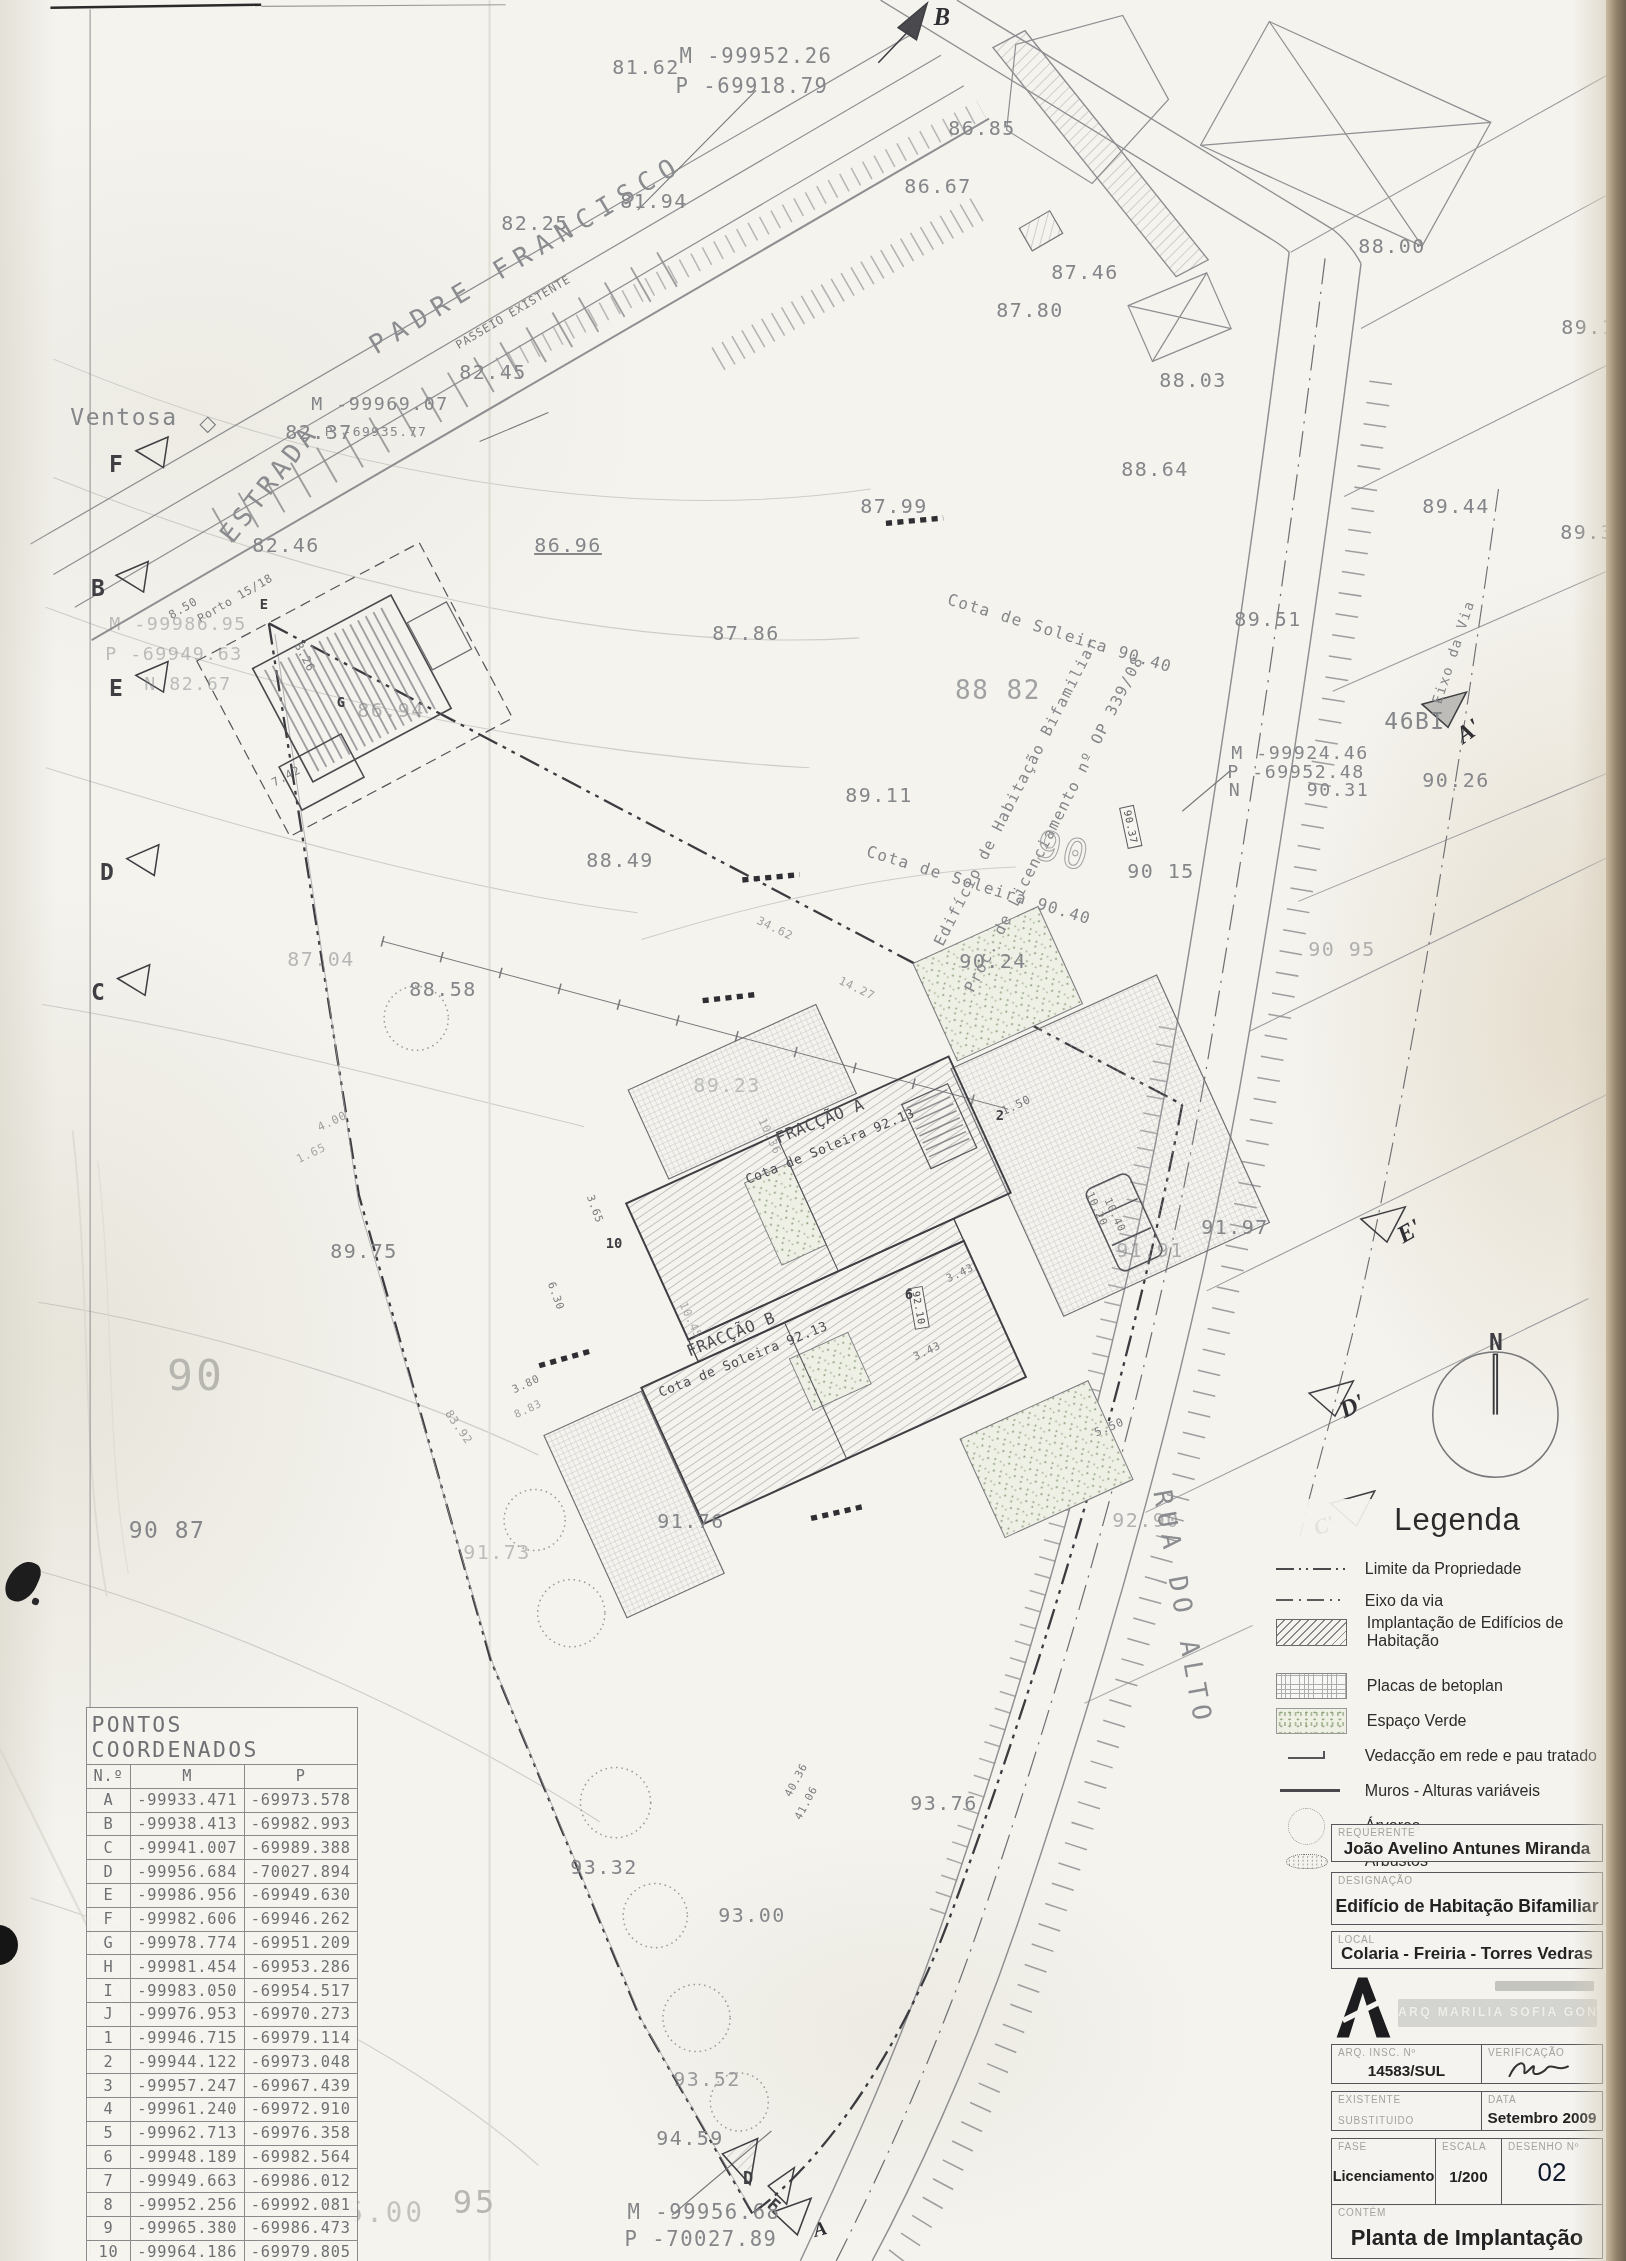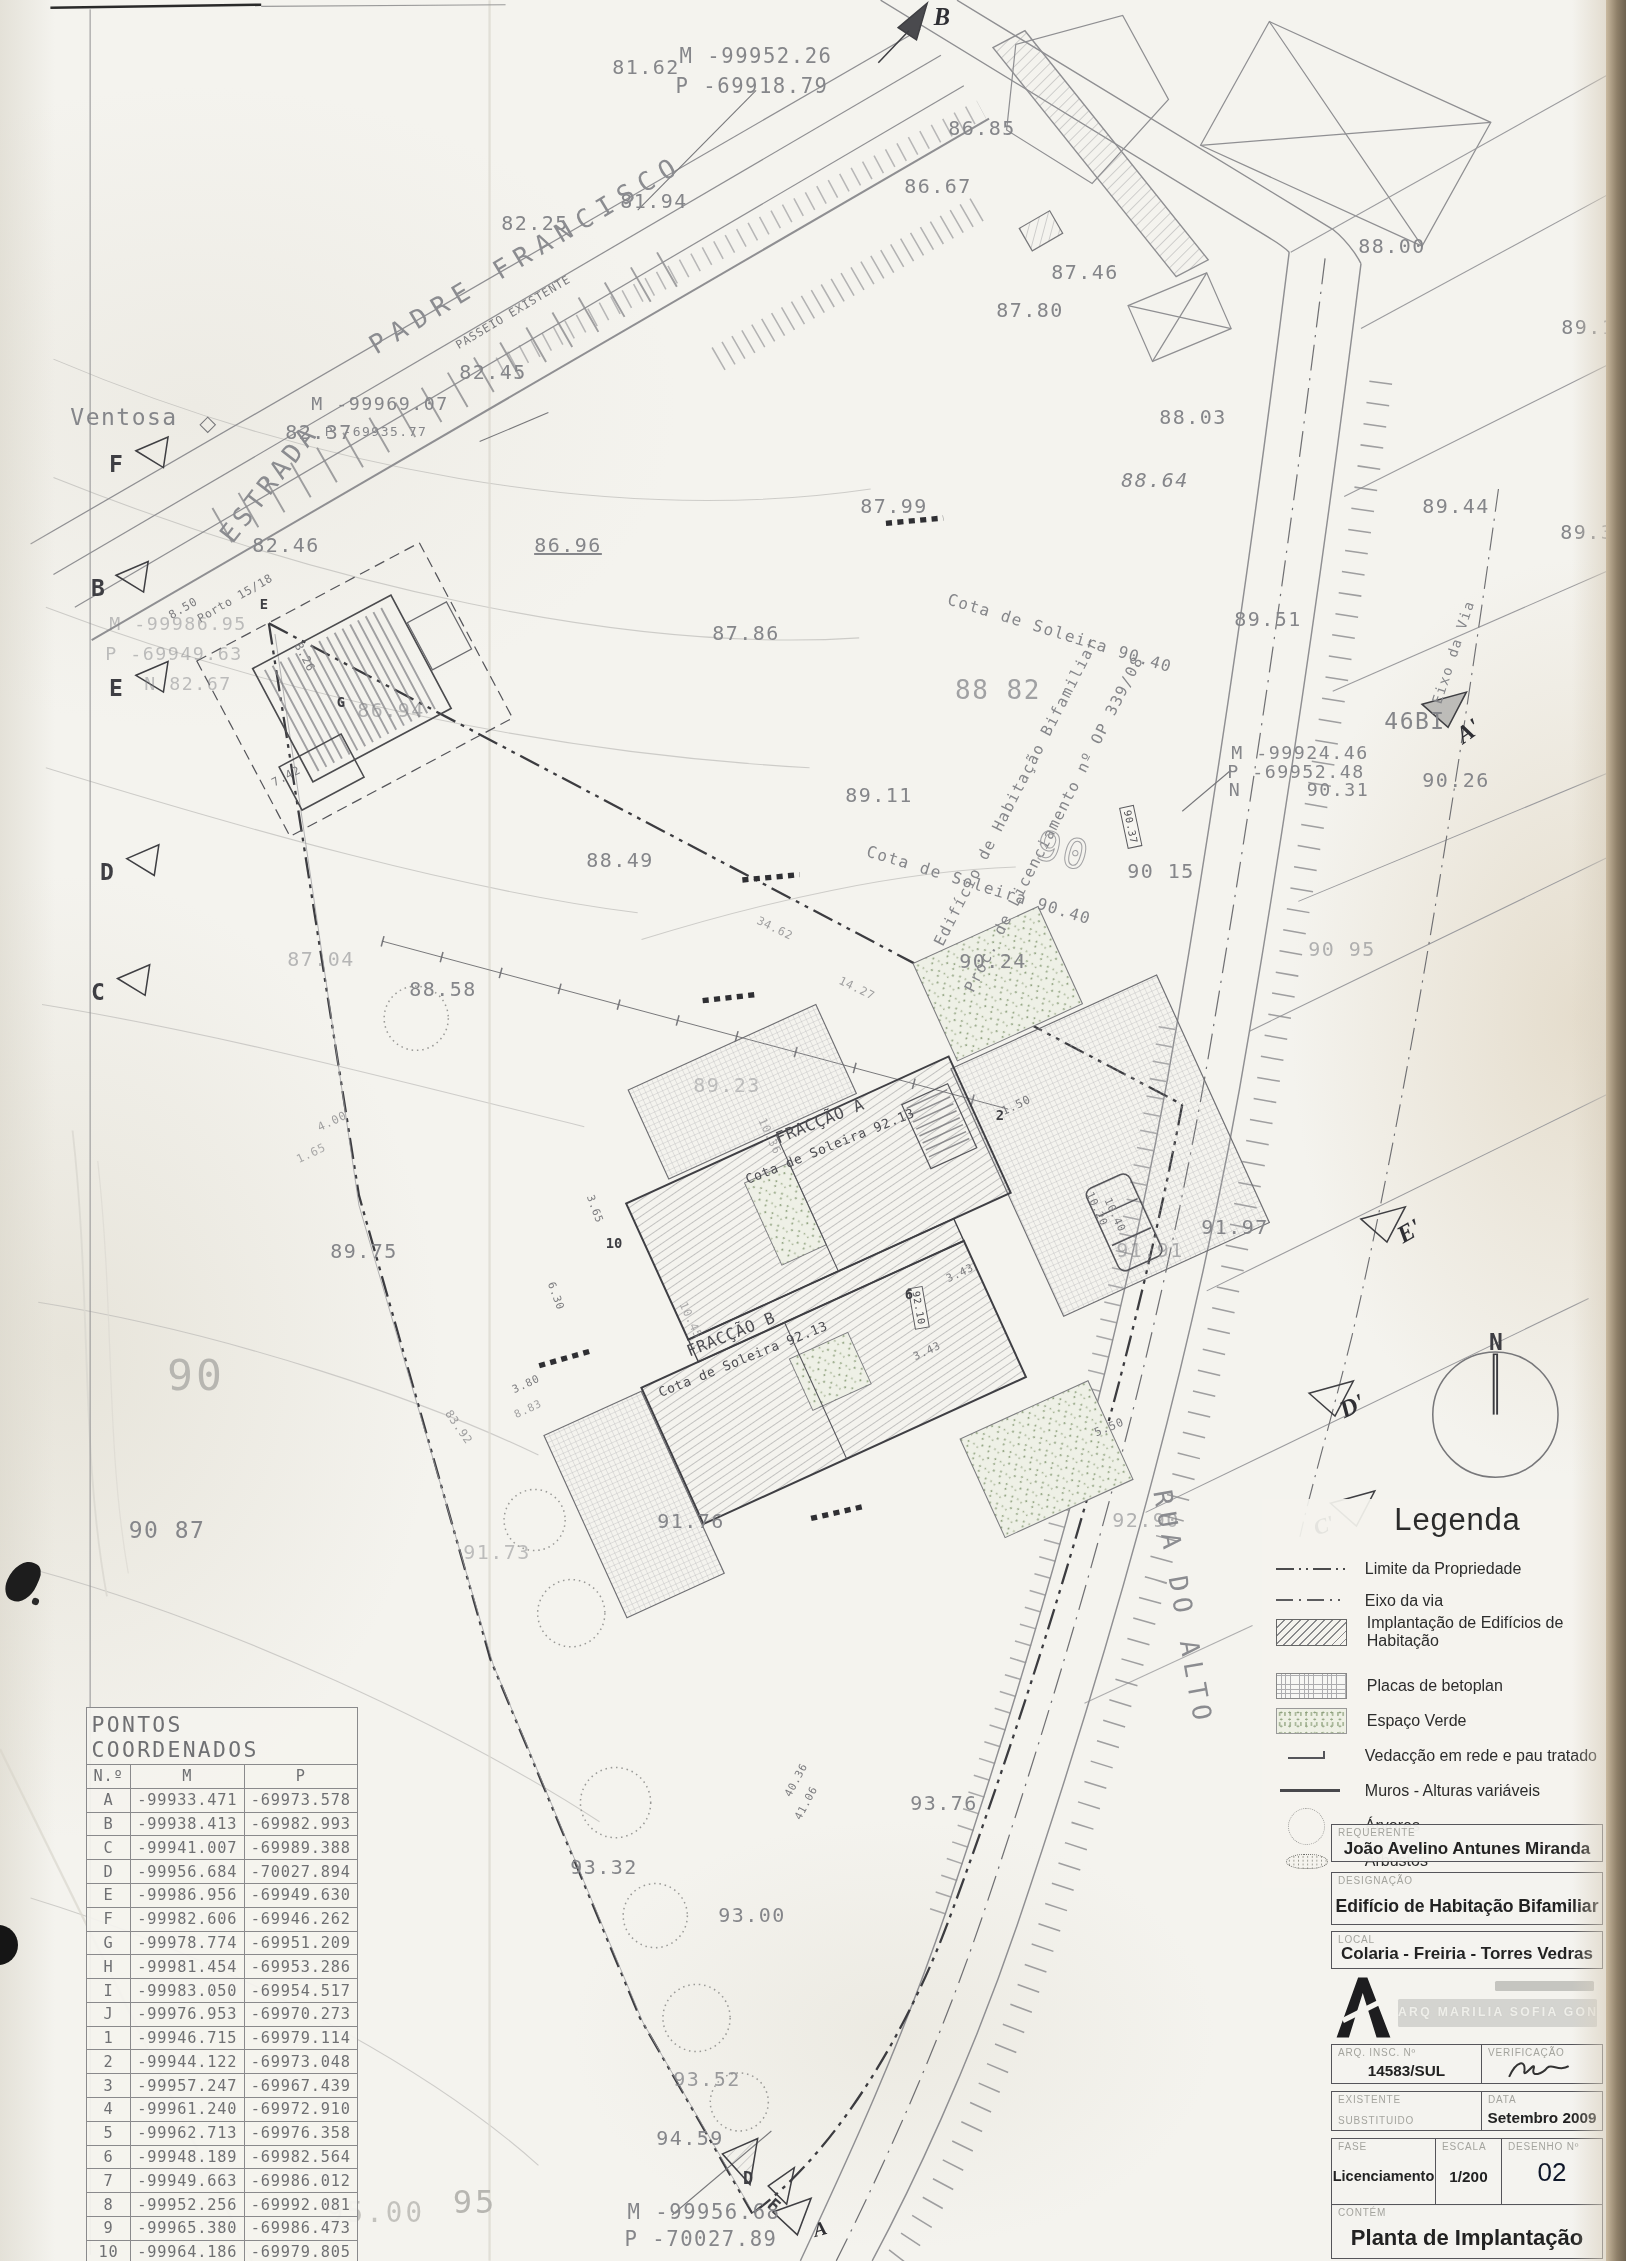--- a/index.html
+++ b/index.html
@@ -269,36 +269,36 @@
 
   <div id="plan-labels">
       <span class="pl svy" style="left: 646px; top: 67px; transform: translate(-50%, -50%) rotate(0deg);">81.62</span>
       <span class="pl svy" style="left: 756px; top: 56px; transform: translate(-50%, -50%) rotate(0deg); font-size: 20.6px;">M -99952.26</span>
       <span class="pl svy" style="left: 752px; top: 86px; transform: translate(-50%, -50%) rotate(0deg); font-size: 20.6px;">P -69918.79</span>
       <span class="pl svy" style="left: 982px; top: 128px; transform: translate(-50%, -50%) rotate(0deg);">86.85</span>
       <span class="pl svy" style="left: 938px; top: 186px; transform: translate(-50%, -50%) rotate(0deg);">86.67</span>
       <span class="pl svy" style="left: 1085px; top: 272px; transform: translate(-50%, -50%) rotate(0deg);">87.46</span>
       <span class="pl svy" style="left: 1030px; top: 310px; transform: translate(-50%, -50%) rotate(0deg);">87.80</span>
       <span class="pl svy" style="left: 1392px; top: 246px; transform: translate(-50%, -50%) rotate(0deg);">88.00</span>
-      <span class="pl svy" style="left: 1193px; top: 380px; transform: translate(-50%, -50%) rotate(0deg); margin-top: 37px;">88.03</span>
+      <span class="pl svy" style="left: 1193px; top: 380px; transform: translate(-50%, -50%) rotate(0deg);">88.03</span>
       <span class="pl svy" style="left: 1595px; top: 327px; transform: translate(-50%, -50%) rotate(0deg);">89.15</span>
       <span class="pl svy" style="left: 535px; top: 223px; transform: translate(-50%, -50%) rotate(0deg);">82.25</span>
       <span class="pl svy" style="left: 654px; top: 201px; transform: translate(-50%, -50%) rotate(0deg);">81.94</span>
       <span class="pl svy" style="left: 493px; top: 372px; transform: translate(-50%, -50%) rotate(0deg);">82.45</span>
       <span class="pl svy" style="left: 380px; top: 403px; transform: translate(-50%, -50%) rotate(0deg); font-size: 18.3px;">M -99969.07</span>
       <span class="pl svy" style="left: 376px; top: 431px; transform: translate(-50%, -50%) rotate(0deg); font-size: 13px;">P -69935.77</span>
       <span class="pl svy" style="left: 319px; top: 432px; transform: translate(-50%, -50%) rotate(0deg);">82.37</span>
       <span class="pl svy" style="left: 124px; top: 417px; transform: translate(-50%, -50%) rotate(0deg); font-size: 23px;">Ventosa</span>
       <span class="pl name" style="left: 269px; top: 483px; transform: translate(-50%, -50%) rotate(-52deg); font-size: 26px; letter-spacing: 4.6px;">ESTRADA</span>
       <span class="pl name" style="left: 526px; top: 254px; transform: translate(-50%, -50%) rotate(-31deg); font-size: 26px; letter-spacing: 8.4px;">PADRE FRANCISCO</span>
       <span class="pl small" style="left: 513px; top: 312px; transform: translate(-50%, -50%) rotate(-31deg);">PASSEIO EXISTENTE</span>
       <span class="pl svy" style="left: 286px; top: 545px; transform: translate(-50%, -50%) rotate(0deg);">82.46</span>
       <span class="pl svy" style="left: 568px; top: 545px; transform: translate(-50%, -50%) rotate(0deg); text-decoration: underline;">86.96</span>
       <span class="pl svy" style="left: 894px; top: 506px; transform: translate(-50%, -50%) rotate(0deg);">87.99</span>
-      <span class="pl svy" style="left: 1155px; top: 480px; transform: translate(-50%, -50%) rotate(0deg); font-style: italic;">88.64</span>
+      <span class="pl svy" style="left: 1155px; top: 469px; transform: translate(-50%, -50%) rotate(0deg);">88.64</span>
       <span class="pl svy" style="left: 1456px; top: 506px; transform: translate(-50%, -50%) rotate(0deg);">89.44</span>
       <span class="pl svy" style="left: 1594px; top: 532px; transform: translate(-50%, -50%) rotate(0deg);">89.35</span>
       <span class="pl svy" style="left: 1268px; top: 619px; transform: translate(-50%, -50%) rotate(0deg);">89.51</span>
       <span class="pl svy" style="left: 746px; top: 633px; transform: translate(-50%, -50%) rotate(0deg);">87.86</span>
       <span class="pl svy" style="left: 998px; top: 690px; transform: translate(-50%, -50%) rotate(0deg); font-size: 26px; opacity: 0.75;">88 82</span>
       <span class="pl svy" style="left: 391px; top: 710px; transform: translate(-50%, -50%) rotate(0deg); opacity: 0.6;">86.94</span>
       <span class="pl small" style="left: 235px; top: 598px; transform: translate(-50%, -50%) rotate(-30deg);">Porto 15/18</span>
       <span class="pl small" style="left: 183px; top: 608px; transform: translate(-50%, -50%) rotate(-30deg);">8.50</span>
       <span class="pl small" style="left: 305px; top: 657px; transform: translate(-50%, -50%) rotate(62deg);">8.26</span>
       <span class="pl small" style="left: 286px; top: 776px; transform: translate(-50%, -50%) rotate(-28deg);">7.42</span>

